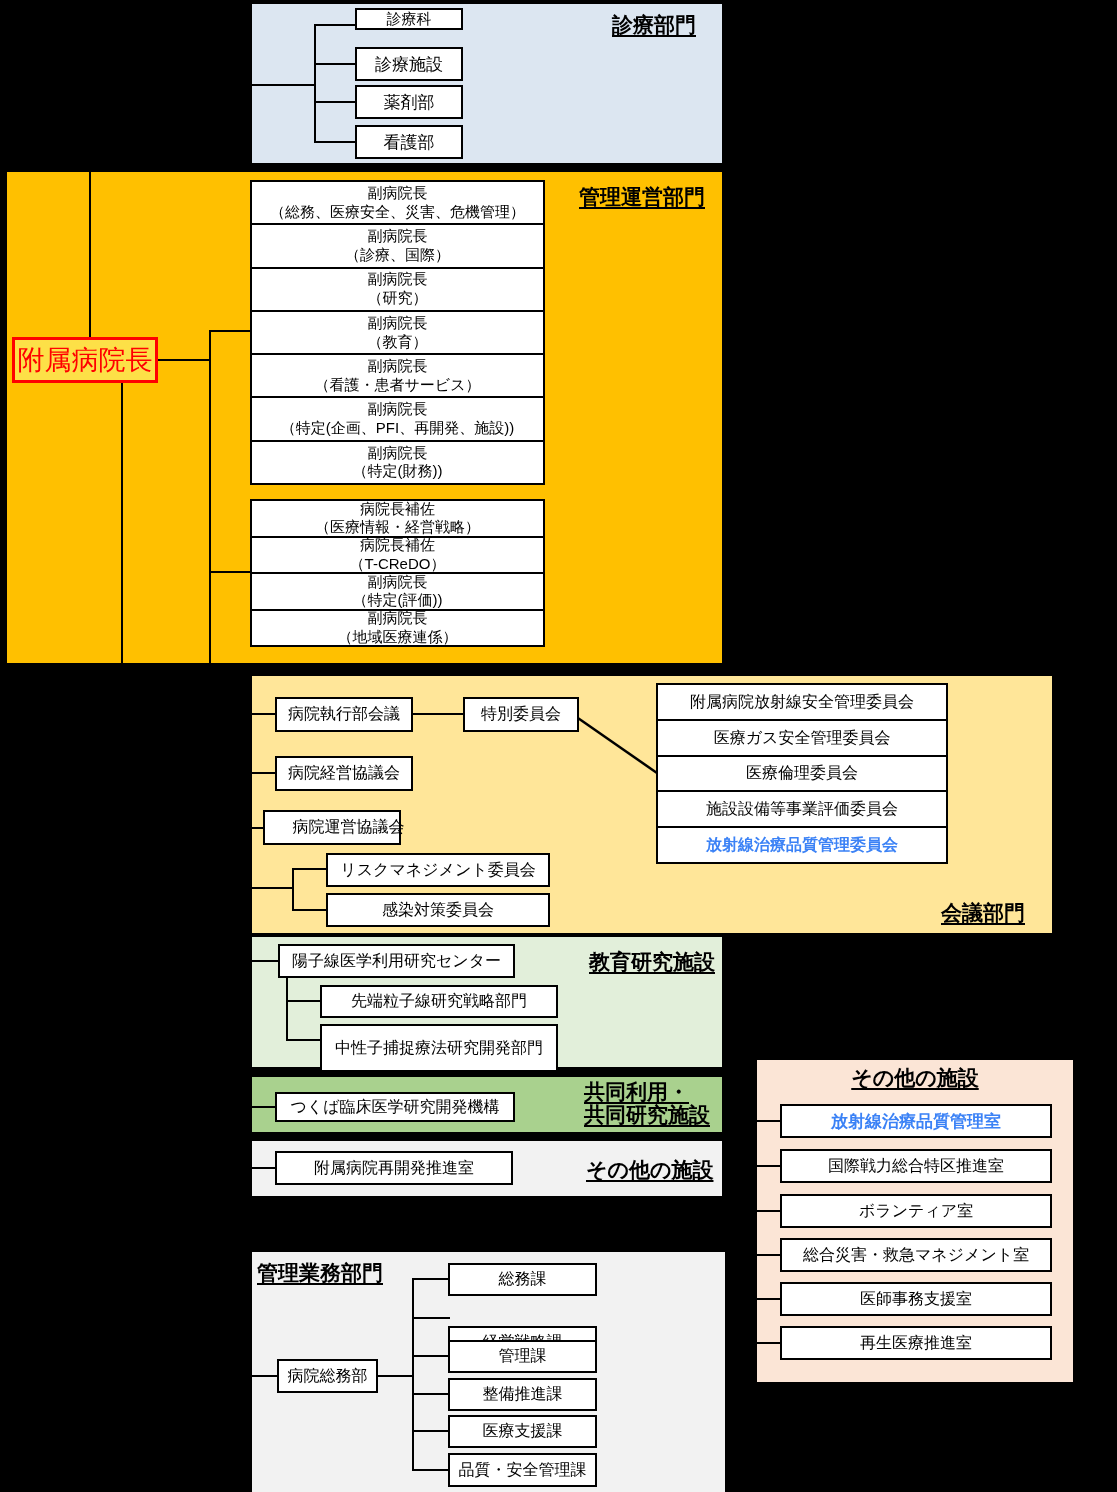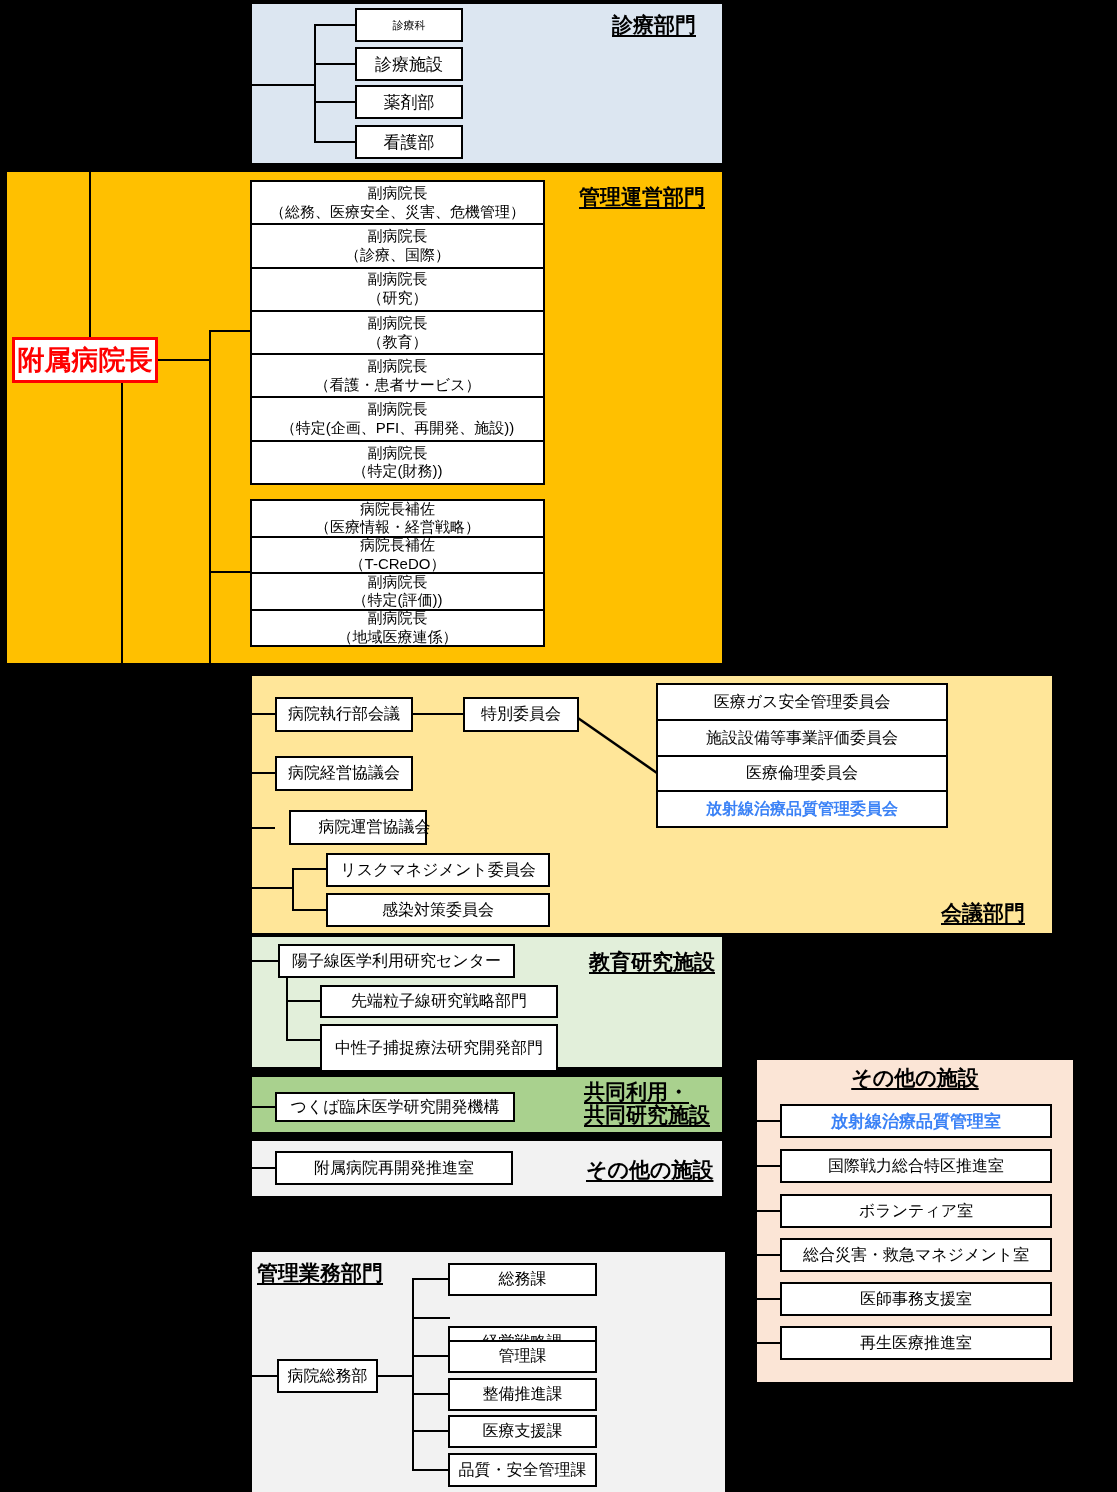--- a/index.html
+++ b/index.html
@@ -14,22 +14,22 @@
   .stack{position:absolute;}
   .sbox{border:2px solid #000;background:#fff;display:flex;flex-direction:column;
         align-items:center;justify-content:center;text-align:center;font-size:15px;
         line-height:1.25;box-sizing:border-box;white-space:nowrap;}
   .stack .sbox + .sbox{margin-top:-2px;}
   .dep .sbox{height:45.3px;}
   .asst .sbox{height:38.6px;}
   .cmt .sbox{height:37.8px;font-size:16px;}
   .ln{position:absolute;background:#000;}
   .red{color:#3b82f6;font-weight:bold;}
-  .director{position:absolute;background:#ffffff;border:3px solid #ff0000;color:#ff0000;
-            font-weight:bold;font-size:27px;display:flex;align-items:center;
+  .director{position:absolute;background:#fde047;border:3px solid #ff0000;color:#ff0000;
+            font-weight:normal;font-size:27px;display:flex;align-items:center;
             justify-content:center;box-sizing:border-box;white-space:nowrap;}
   .hdr2{line-height:23px;}
   svg.overlay{position:absolute;left:0;top:0;pointer-events:none;}
 </style>
 </head>
 <body>
 
 <div class="canvas">
 
   <div class="sec" style="left:252px;top:4px;width:470px;height:159px;background:#dce6f1;"></div>
@@ -87,21 +87,21 @@
   <div class="ln" style="left:412px;top:1355px;width:38px;height:2px;"></div>
   <div class="ln" style="left:412px;top:1393px;width:38px;height:2px;"></div>
   <div class="ln" style="left:412px;top:1430px;width:38px;height:2px;"></div>
   <div class="ln" style="left:412px;top:1469px;width:38px;height:2px;"></div>
 
   <svg class="overlay" width="1117" height="1492">
     <line x1="575" y1="716" x2="657" y2="773" stroke="#000" stroke-width="2.5"></line>
   </svg>
 
   <div class="hdr" style="left:612px;top:11px;">診療部門</div>
-  <div class="box" style="left:355px;top:8px;width:108px;height:34px;font-size:11px;text-align:center;">診療科</div>
+  <div class="box" style="left:355px;top:8px;width:108px;height:22px;font-size:15px;text-align:center;">診療科</div>
   <div class="box" style="left:355px;top:47px;width:108px;height:34px;font-size:17px;">診療施設</div>
   <div class="box" style="left:355px;top:85px;width:108px;height:34px;font-size:17px;">薬剤部</div>
   <div class="box" style="left:355px;top:125px;width:108px;height:34px;font-size:17px;">看護部</div>
 
   <div class="hdr" style="left:579px;top:183px;">管理運営部門</div>
   <div class="director" style="left:12px;top:337px;width:146px;height:46px;">附属病院長</div>
 
   <div class="stack dep" style="left:250px;top:180px;width:295px;">
     <div class="sbox">
       <span>副病院長</span>
@@ -148,29 +148,30 @@
     </div>
     <div class="sbox">
       <span>副病院長</span>
       <span>（地域医療連係）</span>
     </div>
   </div>
 
   <div class="hdr" style="left:941px;top:899px;">会議部門</div>
   <div class="box" style="left:275px;top:697px;width:138px;height:35px;">病院執行部会議</div>
   <div class="box" style="left:275px;top:756px;width:138px;height:35px;">病院経営協議会</div>
-  <div class="box" style="left:289px;top:810px;width:138px;height:35px;padding-left:33px;">病院運営協議会</div>
+  <div class="box" style="left:263px;top:810px;width:138px;height:35px;padding-left:33px;">病院運営協議会</div>
   <div class="box" style="left:463px;top:697px;width:116px;height:35px;">特別委員会</div>
   <div class="box" style="left:326px;top:853px;width:224px;height:34px;">リスクマネジメント委員会</div>
   <div class="box" style="left:326px;top:893px;width:224px;height:34px;">感染対策委員会</div>
 
   <div class="stack cmt" style="left:656px;top:683px;width:292px;">
+    <div class="sbox">附属病院放射線安全管理委員会</div>
     <div class="sbox">医療ガス安全管理委員会</div>
+    <div class="sbox">医療倫理委員会</div>
     <div class="sbox">施設設備等事業評価委員会</div>
-    <div class="sbox">医療倫理委員会</div>
     <div class="sbox red">放射線治療品質管理委員会</div>
   </div>
 
   <div class="hdr" style="left:589px;top:948px;">教育研究施設</div>
   <div class="box" style="left:278px;top:944px;width:237px;height:34px;">陽子線医学利用研究センター</div>
   <div class="box" style="left:320px;top:985px;width:238px;height:33px;">先端粒子線研究戦略部門</div>
   <div class="box" style="left:320px;top:1024px;width:238px;height:48px;">中性子捕捉療法研究開発部門</div>
 
   <div class="hdr hdr2" style="left:584px;top:1080px;">
     <div>共同利用・</div>

